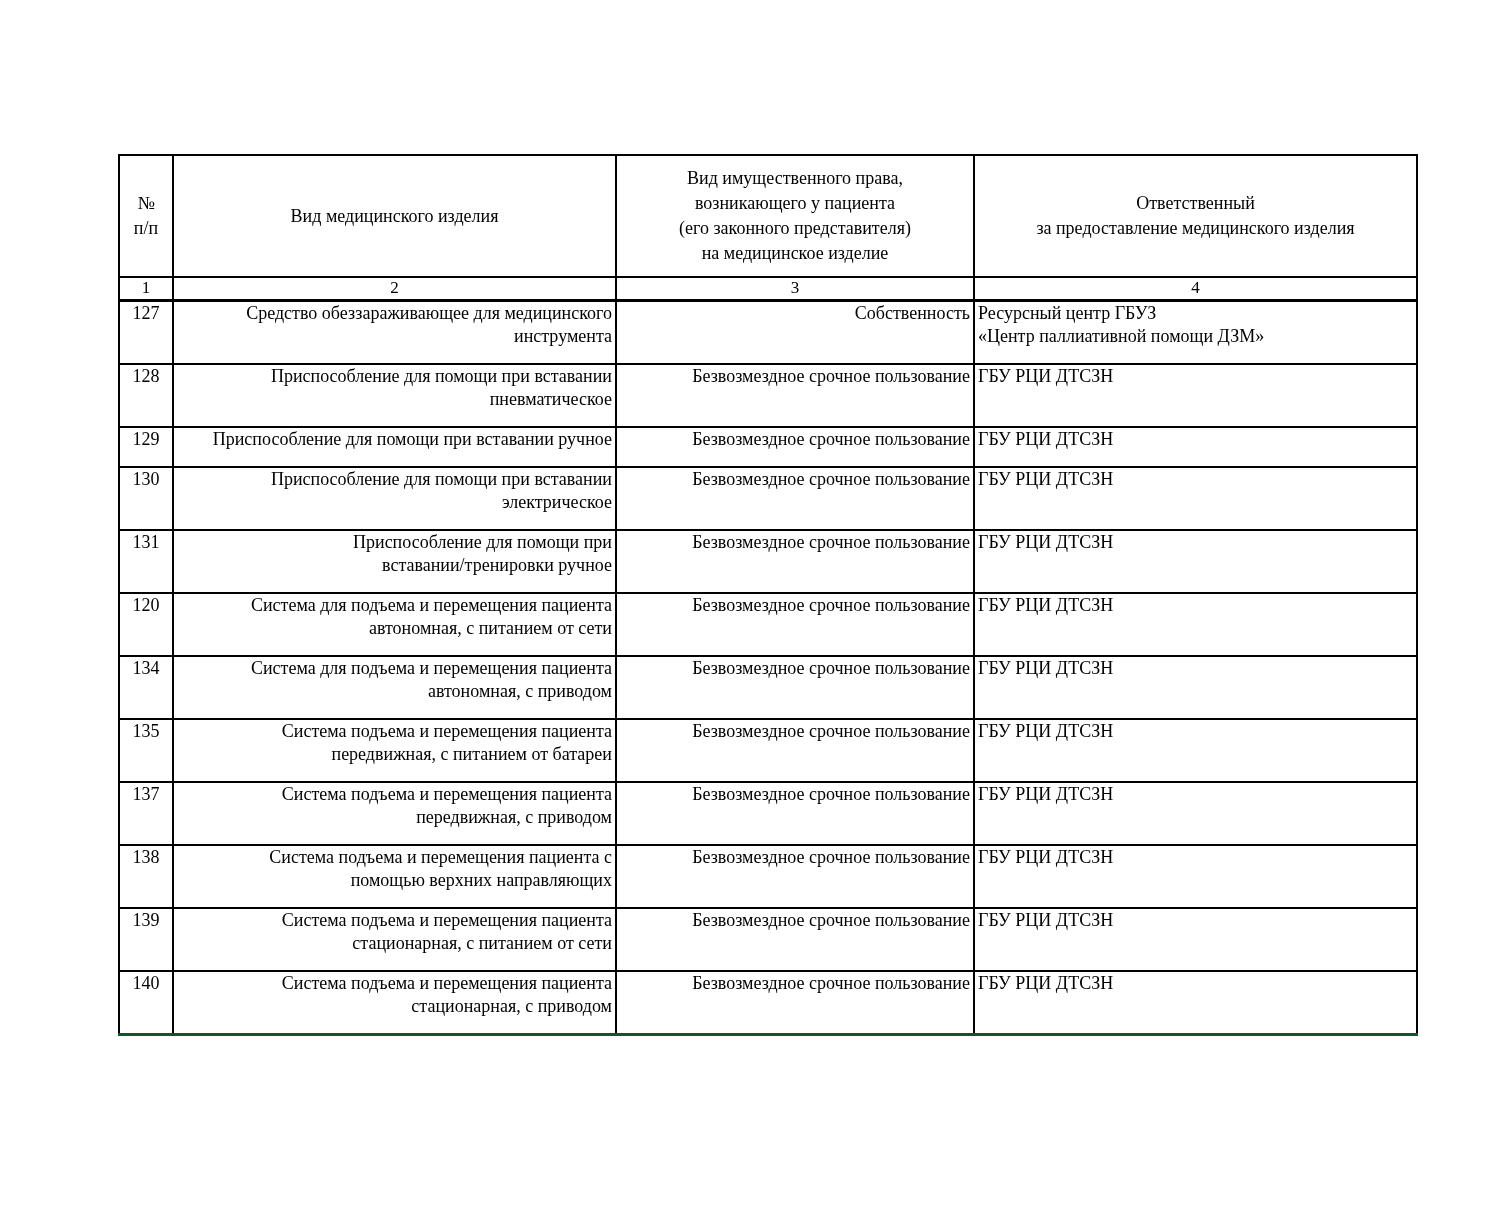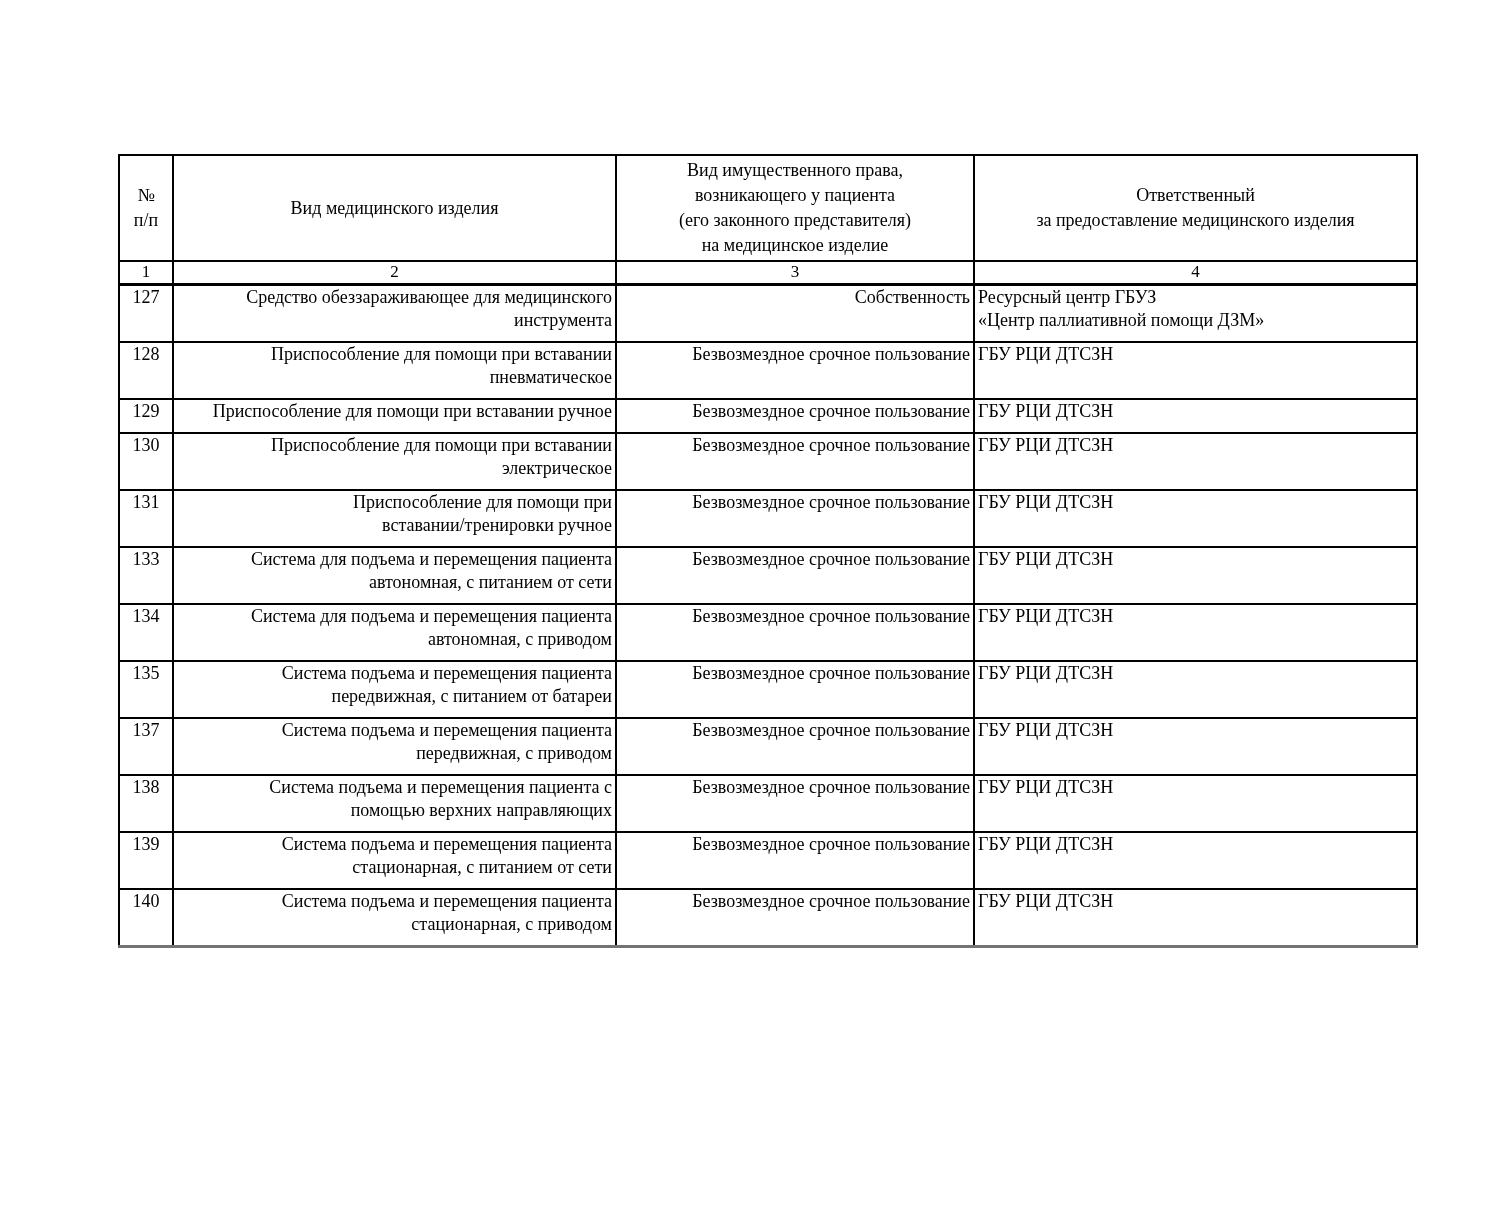--- a/index.html
+++ b/index.html
@@ -34,38 +34,38 @@
     font-weight: normal;
     white-space: pre-line;
     overflow: hidden;
   }
   
   .hdr-row th {
     height: 104px;
     vertical-align: middle;
     text-align: center;
     line-height: 25px;
-    padding: 2px 6px;
+    padding: 10px 6px;
   }
   
   .num-row td {
     height: 23px;
     line-height: 20px;
     text-align: center;
     vertical-align: middle;
     border-bottom: 3px solid #000;
     font-size: 17px;
   }
   
   tbody.data td {
     vertical-align: top;
     line-height: 23px;
-    padding: 0 3px 9px 3px;
-  }
-  tbody.data tr:last-child td { border-bottom: 3px solid #737373; }
+    padding: 0 3px 15px 3px;
+  }
+  tbody.data tr:last-child td { border-bottom: 3px solid #14532d; }
   td.col-num   { text-align: center; padding-left: 0; padding-right: 0; }
   td.col-device{ text-align: right; }
   td.col-right { text-align: right; }
   td.col-resp  { text-align: left; }
 </style>
 </head>
 <body>
 
 <div class="page">
   <table class="doc-table">
@@ -130,21 +130,21 @@
     <tr>
       <td class="col-num">131</td>
       <td class="col-device">Приспособление для помощи при
 вставании/тренировки ручное</td>
       <td class="col-right">Безвозмездное срочное пользование</td>
       <td class="col-resp">ГБУ РЦИ ДТСЗН</td>
     </tr>
 
 
     <tr>
-      <td class="col-num">133</td>
+      <td class="col-num">120</td>
       <td class="col-device">Система для подъема и перемещения пациента
 автономная, с питанием от сети</td>
       <td class="col-right">Безвозмездное срочное пользование</td>
       <td class="col-resp">ГБУ РЦИ ДТСЗН</td>
     </tr>
 
     <tr>
       <td class="col-num">134</td>
       <td class="col-device">Система для подъема и перемещения пациента
 автономная, с приводом</td>

